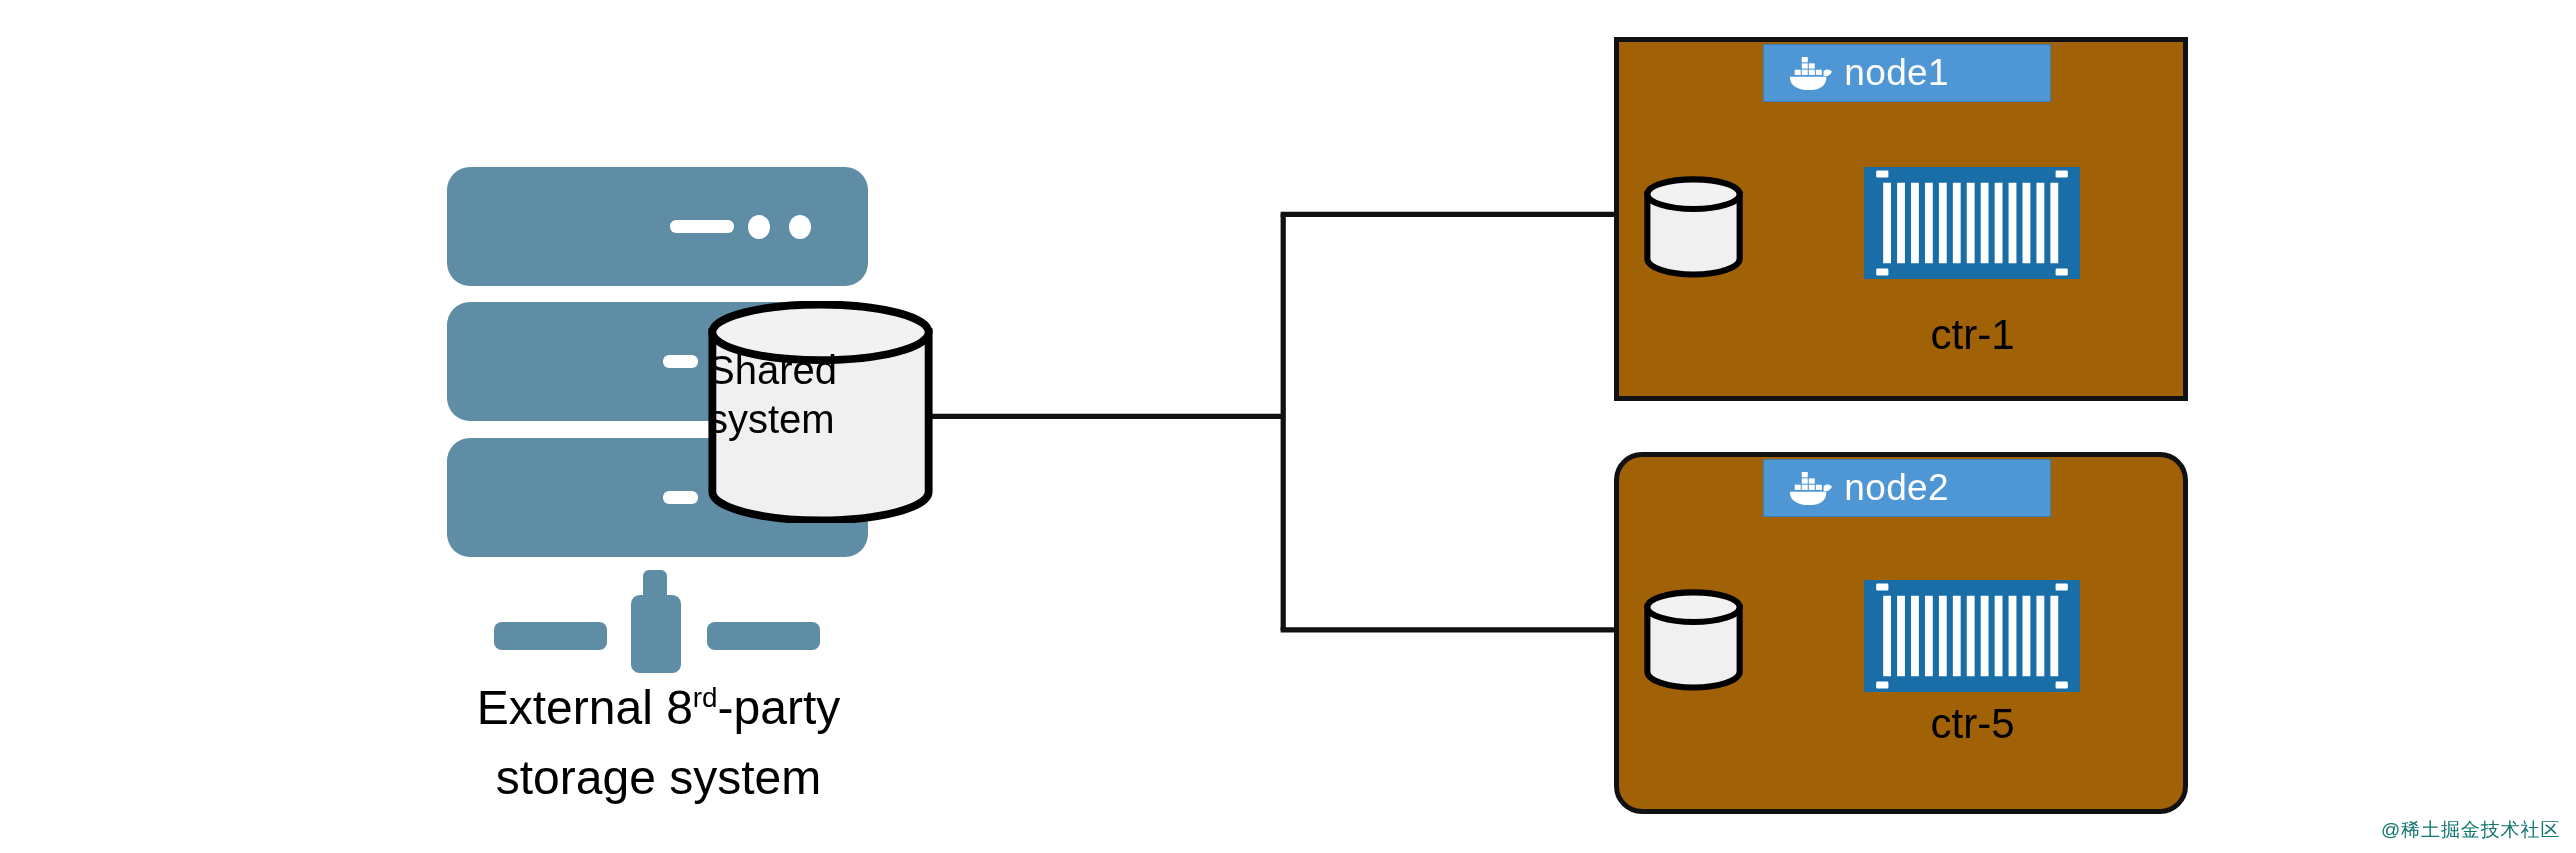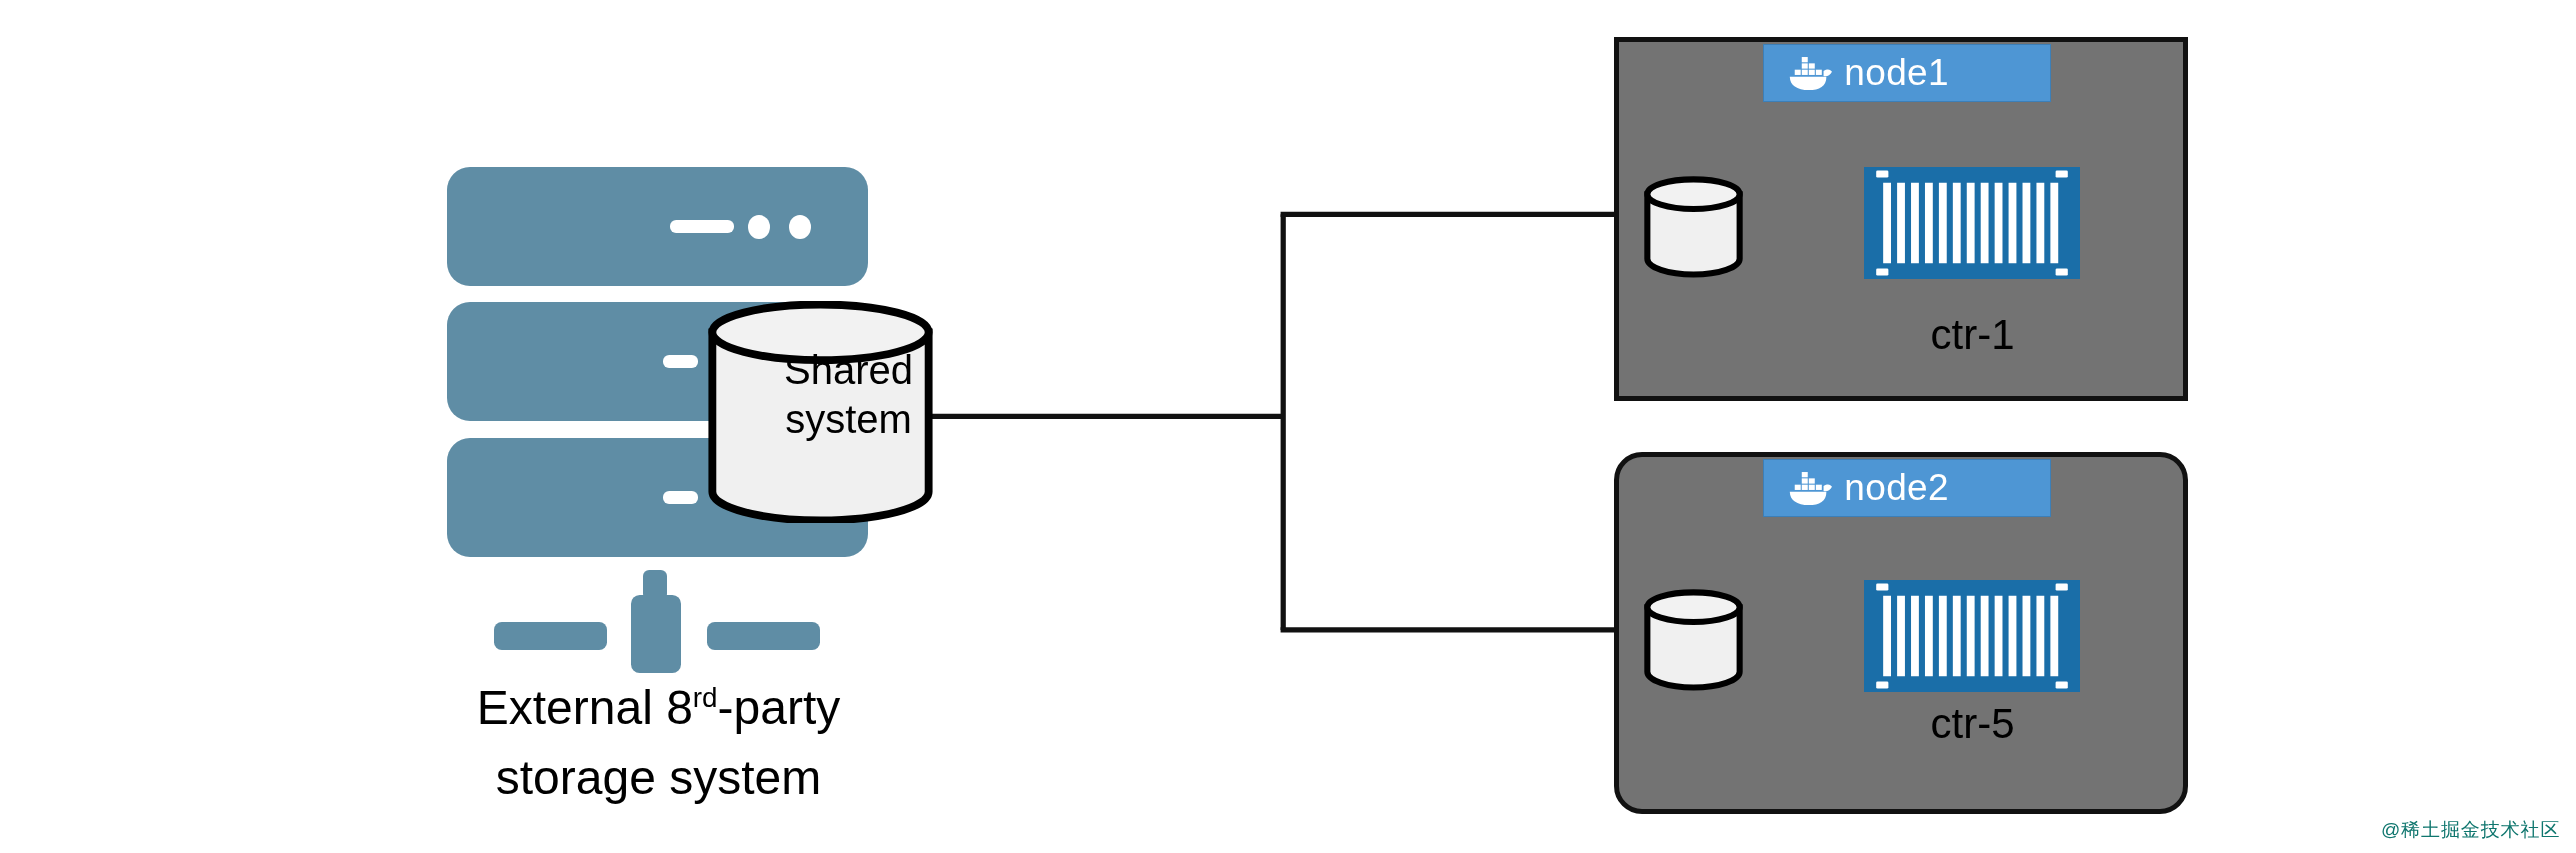--- a/index.html
+++ b/index.html
@@ -122,45 +122,43 @@
     top: 301px;
     width: 225px;
     height: 222px;
   }
   .cyl-svg { display: block; width: 100%; height: 100%; }
   #shared-volume-label {
     position: absolute;
     left: 0;
     top: 45px;
     width: 225px;
-    text-align: center;
     font-size: 40px;
     line-height: 1.22;
     color: #000000;
     pointer-events: none;
-    padding-left: 28px;
   }
 
   
   #connectors {
     position: absolute;
     left: 0;
     top: 0;
     width: 2576px;
     height: 853px;
     pointer-events: none;
   }
 
   
   .node-box {
     position: absolute;
     left: 1614px;
     width: 574px;
     border: 5.2px solid #111111;
-    background: #737373;
+    background: #a16207;
     box-sizing: border-box;
   }
   #node-box-1 { top: 37px; height: 364px; }
   #node-box-2 { top: 452px; height: 362px; border-radius: 28px; }
 
   .node-banner {
     position: absolute;
     left: 144px;
     top: 1.7px;
     width: 288px;

